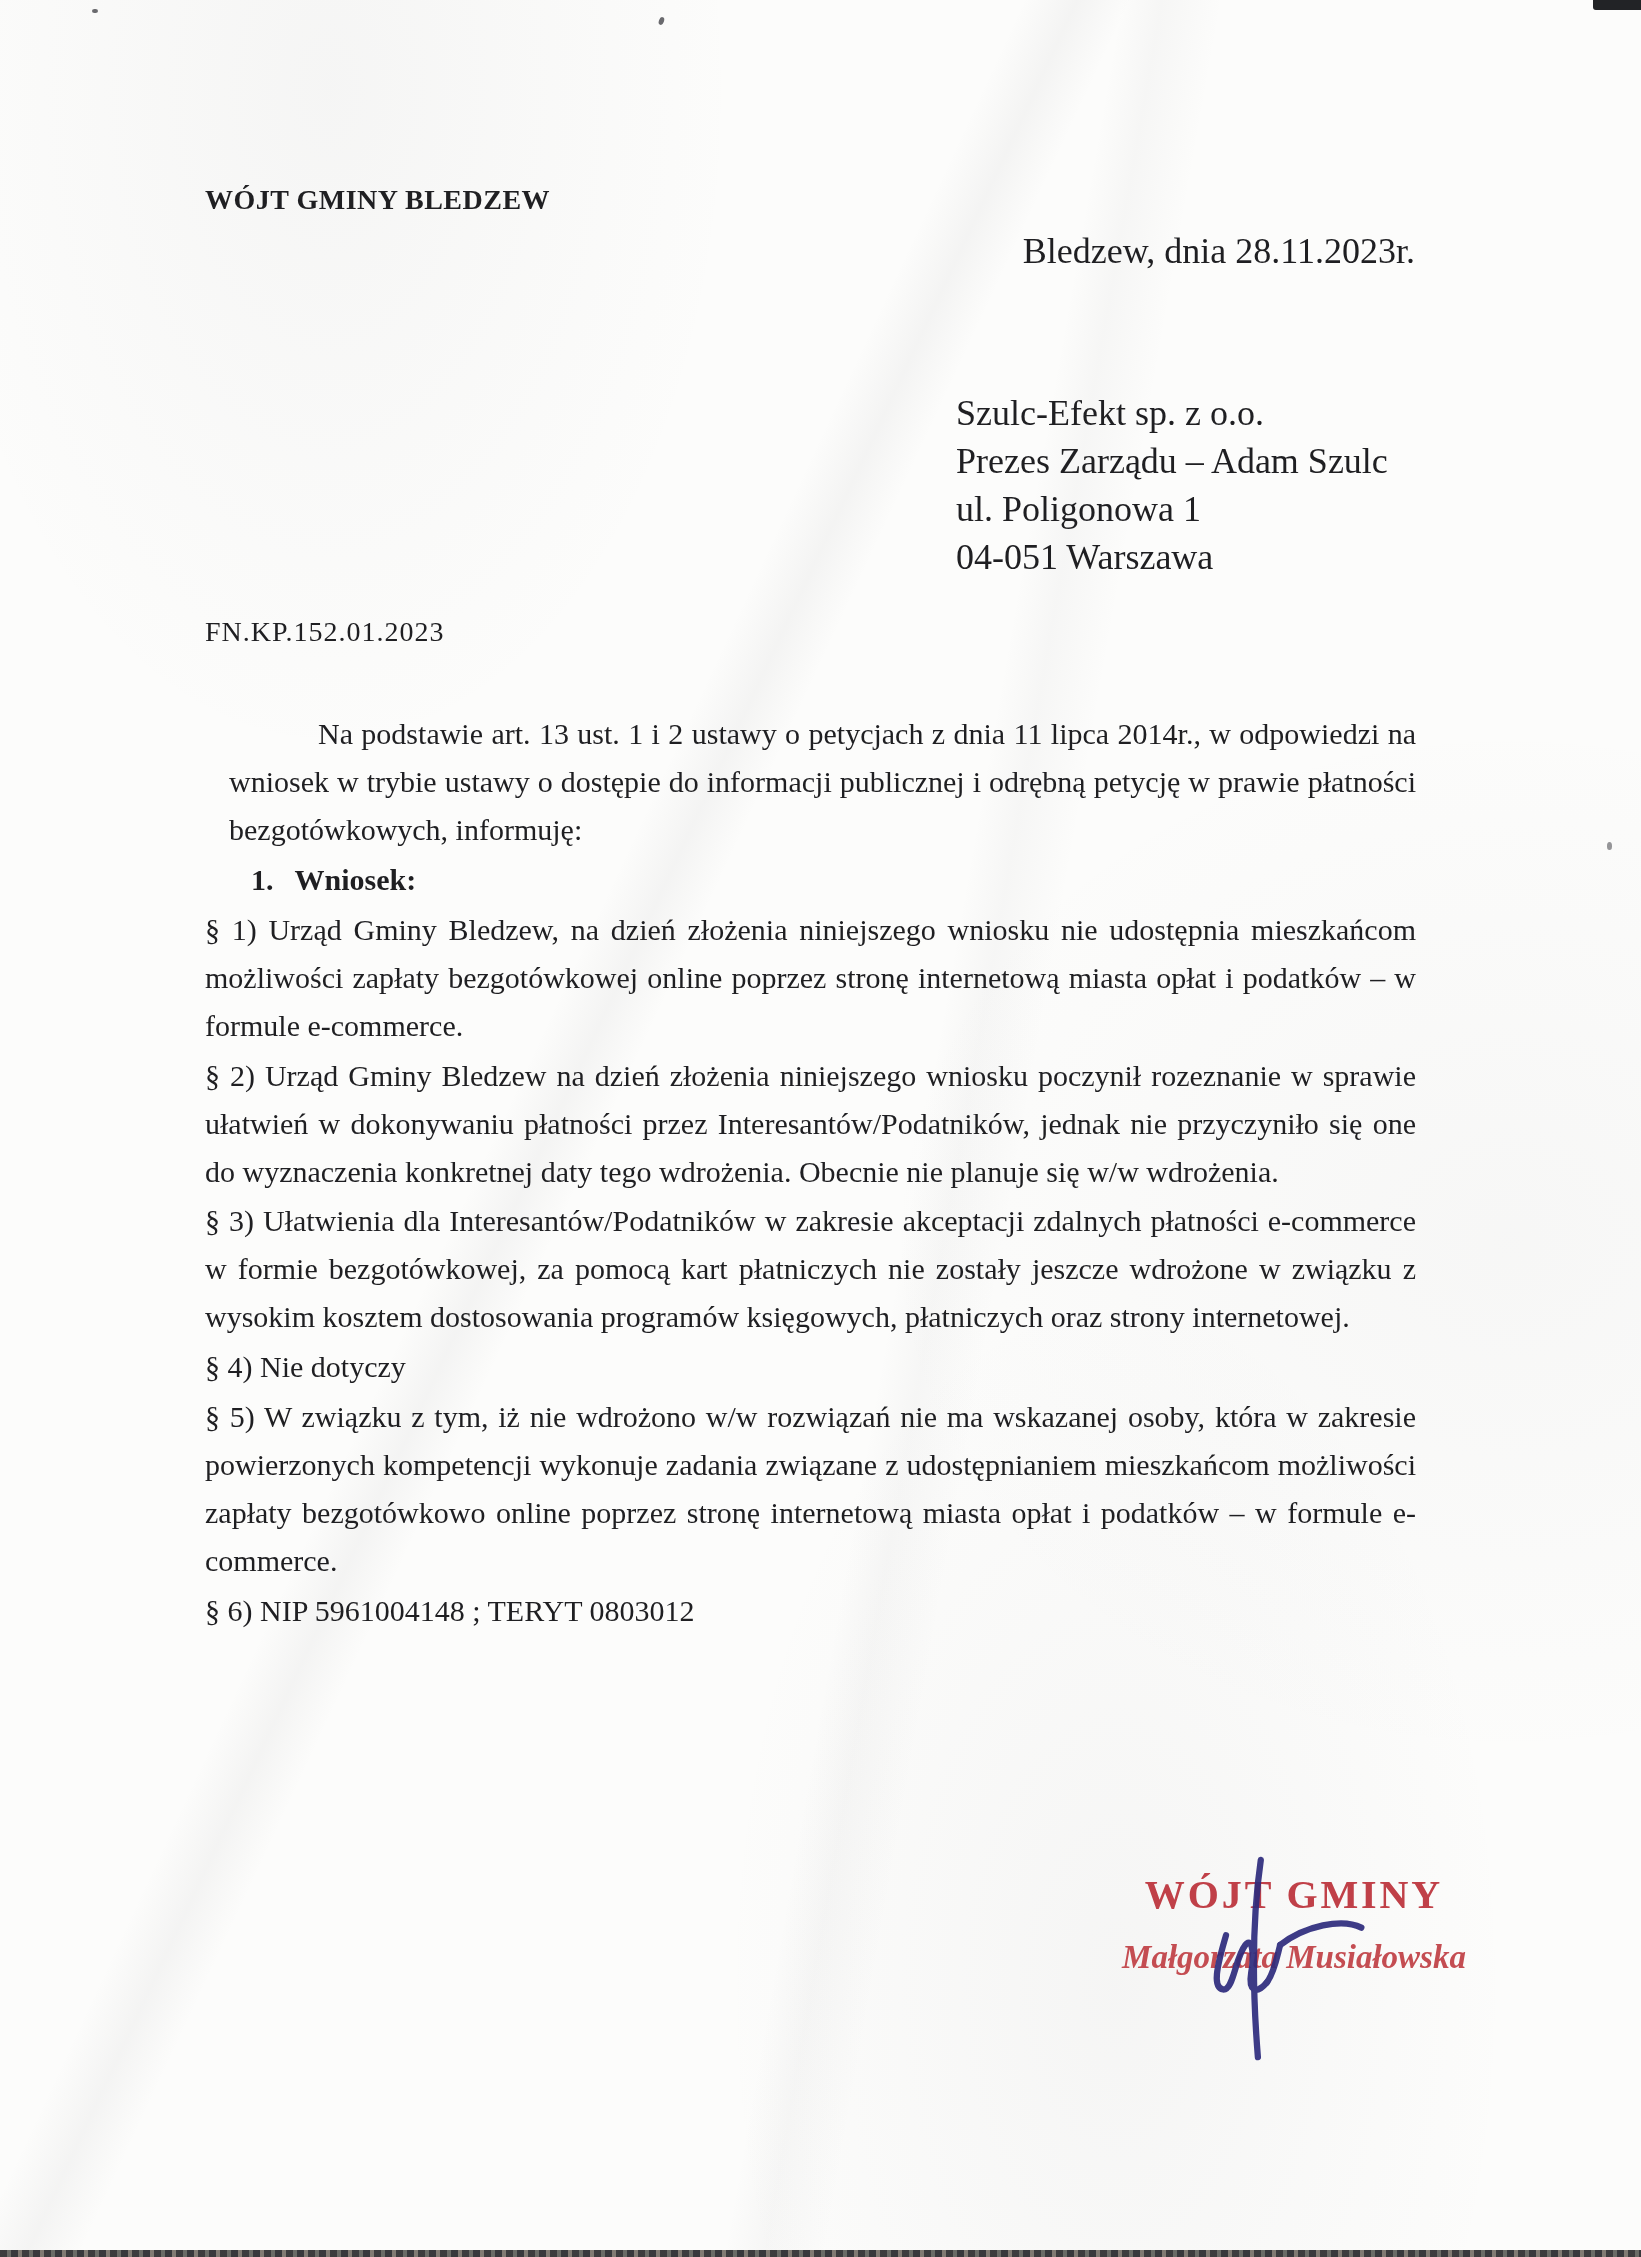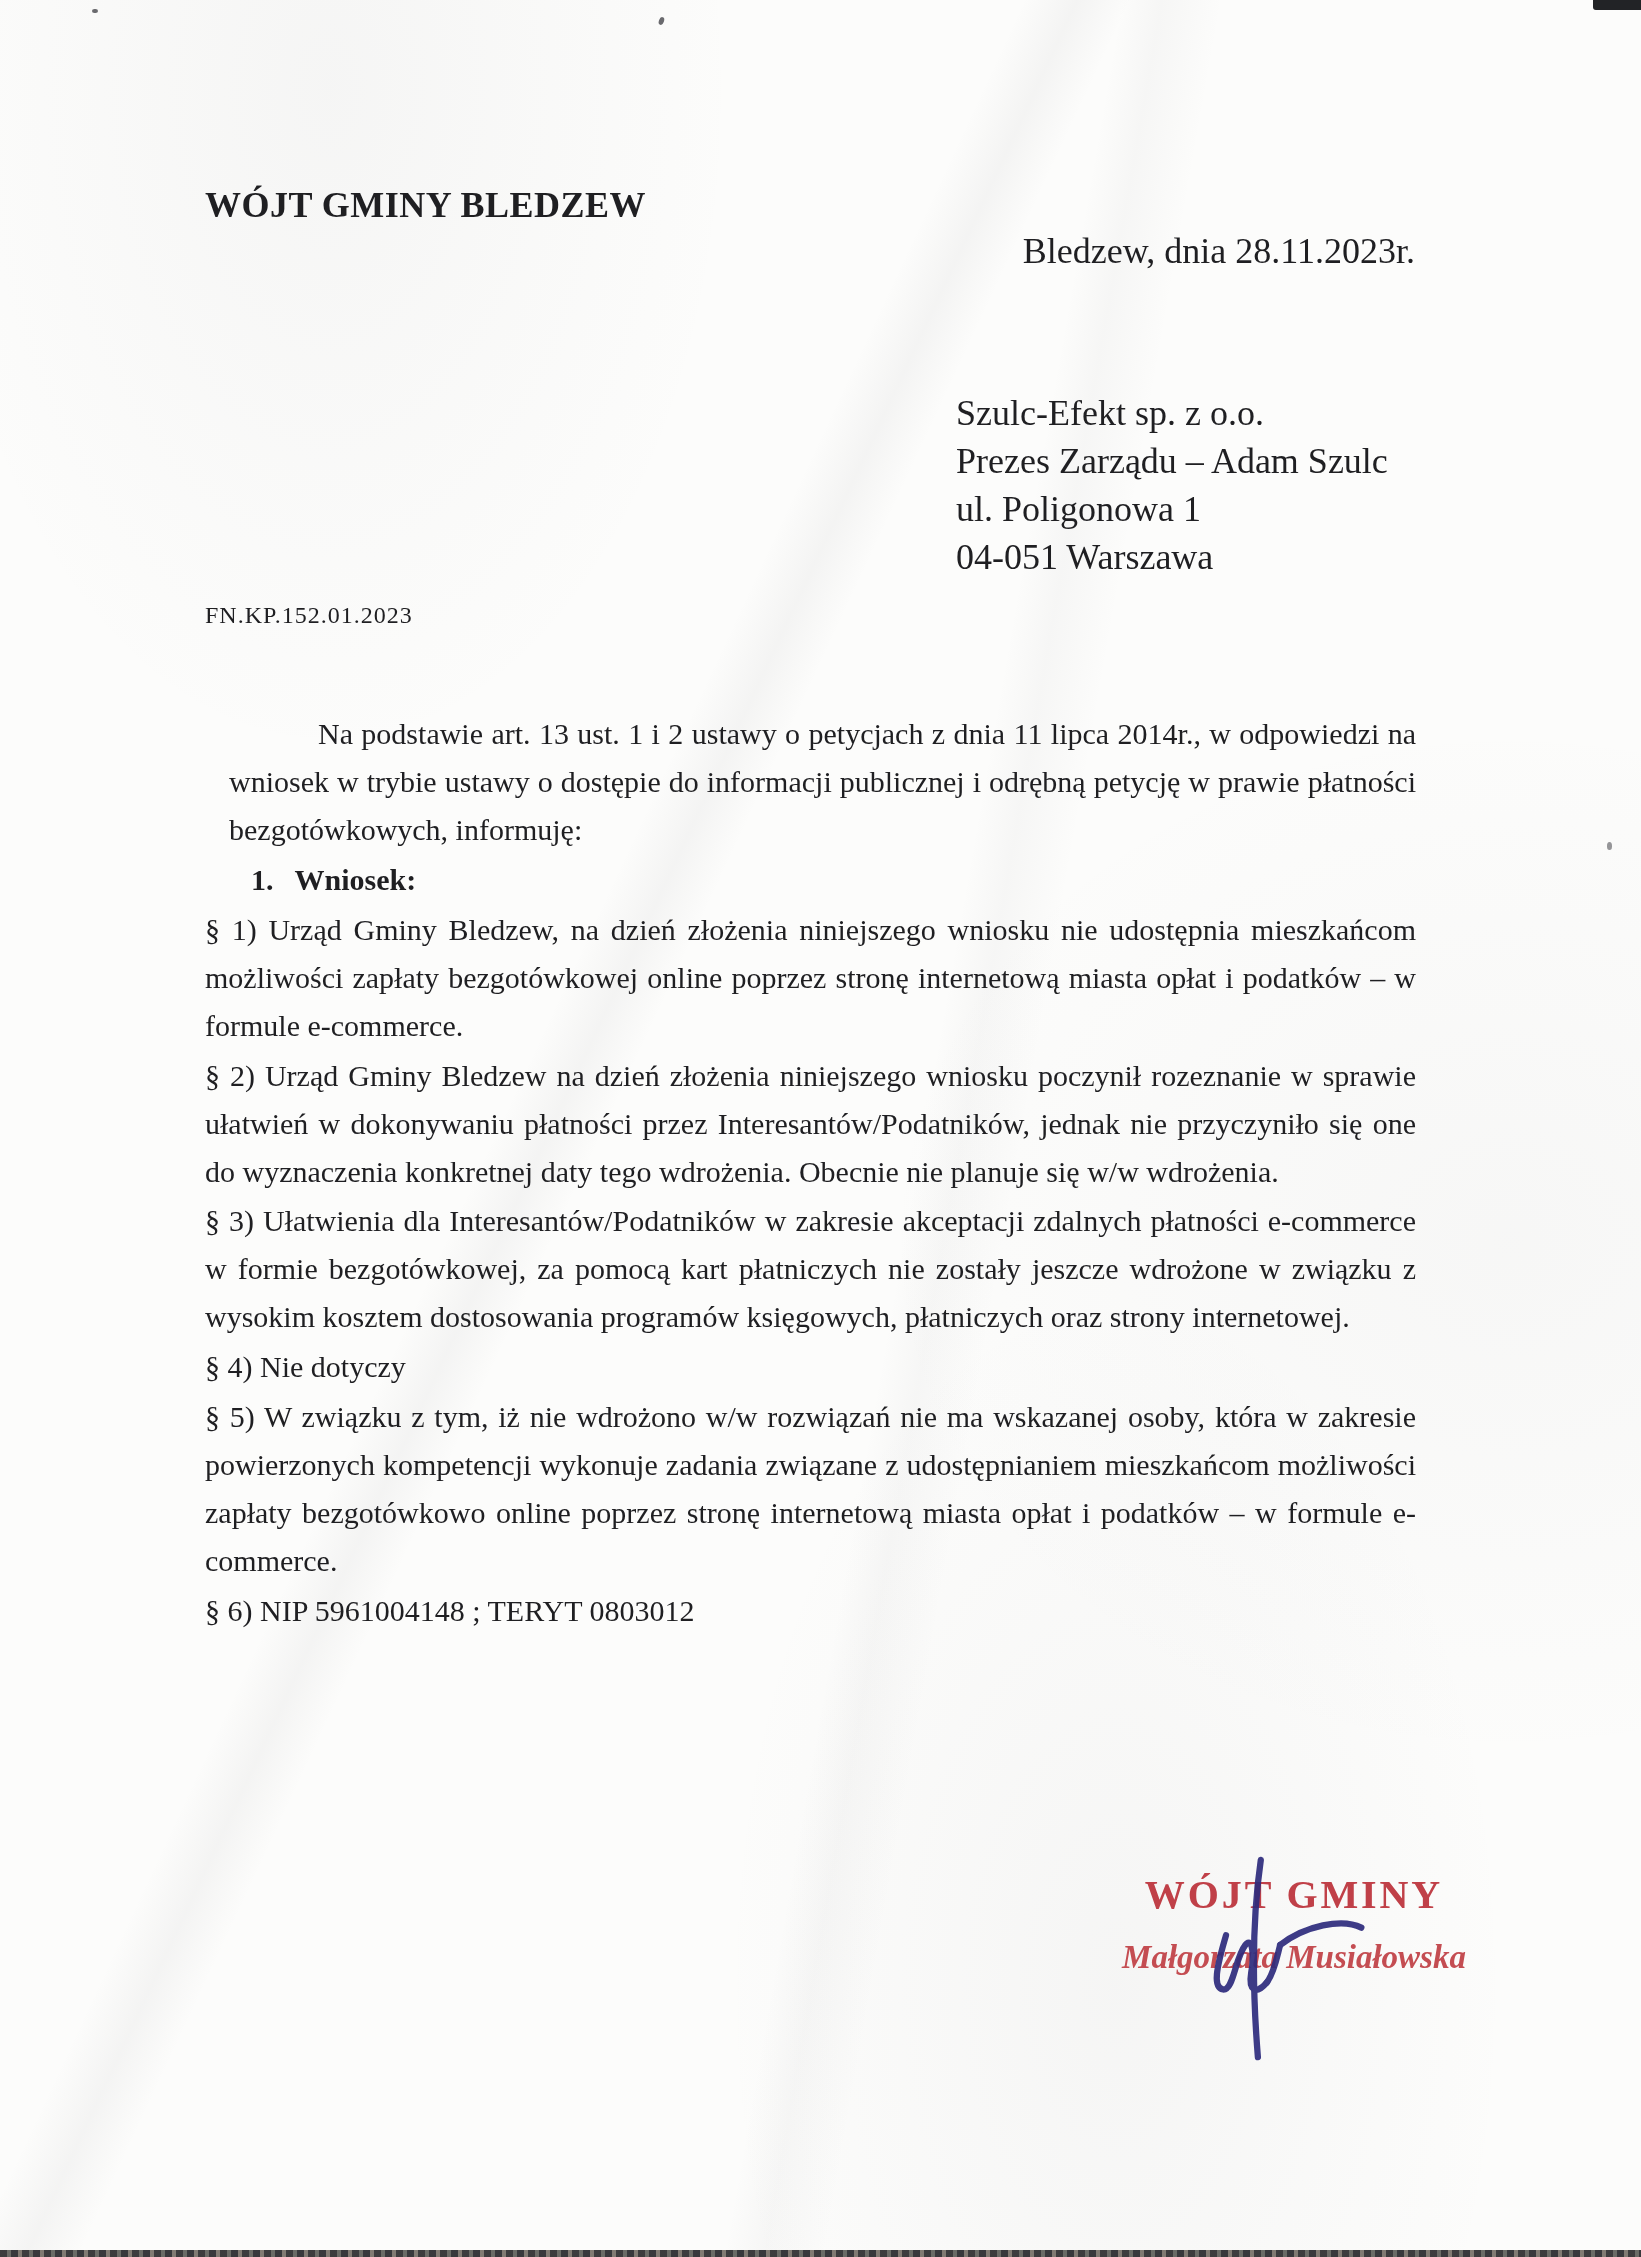--- a/index.html
+++ b/index.html
@@ -16,34 +16,34 @@
     position: absolute; inset: 0; pointer-events: none;
     background:
       linear-gradient(115deg, rgba(0,0,0,0) 38%, rgba(90,90,95,0.05) 40%, rgba(0,0,0,0) 42%),
       linear-gradient(100deg, rgba(0,0,0,0) 55%, rgba(100,100,105,0.04) 57%, rgba(0,0,0,0) 60%),
       radial-gradient(ellipse at 20% 4%, rgba(120,120,125,0.05), rgba(0,0,0,0) 22%),
       radial-gradient(ellipse at 68% 88%, rgba(120,120,125,0.05), rgba(0,0,0,0) 25%),
       radial-gradient(ellipse at 92% 55%, rgba(120,120,125,0.04), rgba(0,0,0,0) 30%);
   }
   .sender {
     position: absolute; left: 205px; top: 184px;
-    font-size: 36px; font-weight: bold; letter-spacing: 0.5px;
+    font-size: 28px; font-weight: bold; letter-spacing: 0.5px;
     white-space: nowrap;
   }
   .dateline {
     position: absolute; left: 869px; top: 230px; width: 546px;
     font-size: 36px; text-align: right; white-space: nowrap;
   }
   .recipient {
     position: absolute; left: 956px; top: 389px;
     font-size: 36px; line-height: 48px;
   }
   .reference {
-    position: absolute; left: 205px; top: 602px;
-    font-size: 24px; letter-spacing: 1px;
+    position: absolute; left: 205px; top: 616px;
+    font-size: 28px; letter-spacing: 1px;
   }
   .body-text {
     position: absolute; left: 205px; top: 708px; width: 1211px;
     font-size: 30px; line-height: 48px;
   }
   .body-text p {
     margin: 1.9px 0;
     text-align: justify;
   }
   p.indented { text-indent: 89px; margin-left: 24px; }

